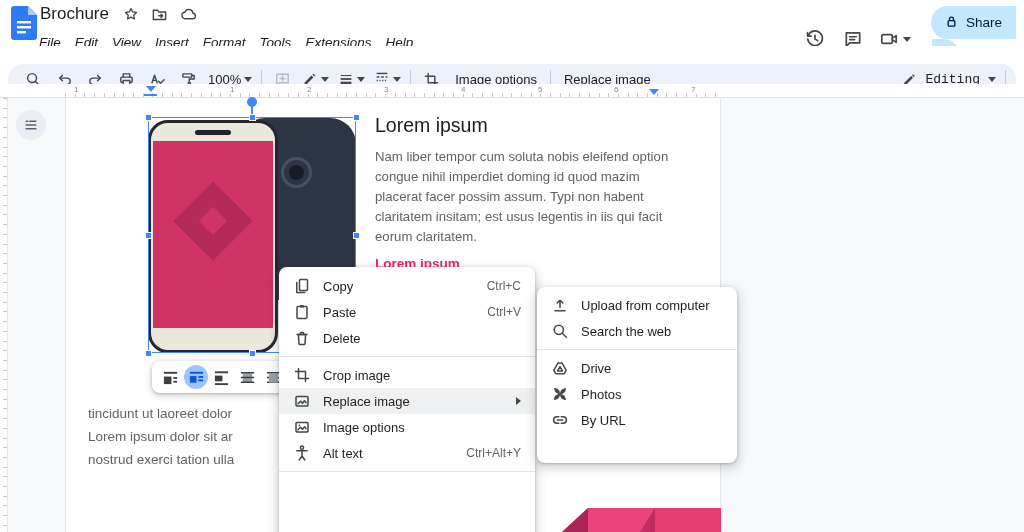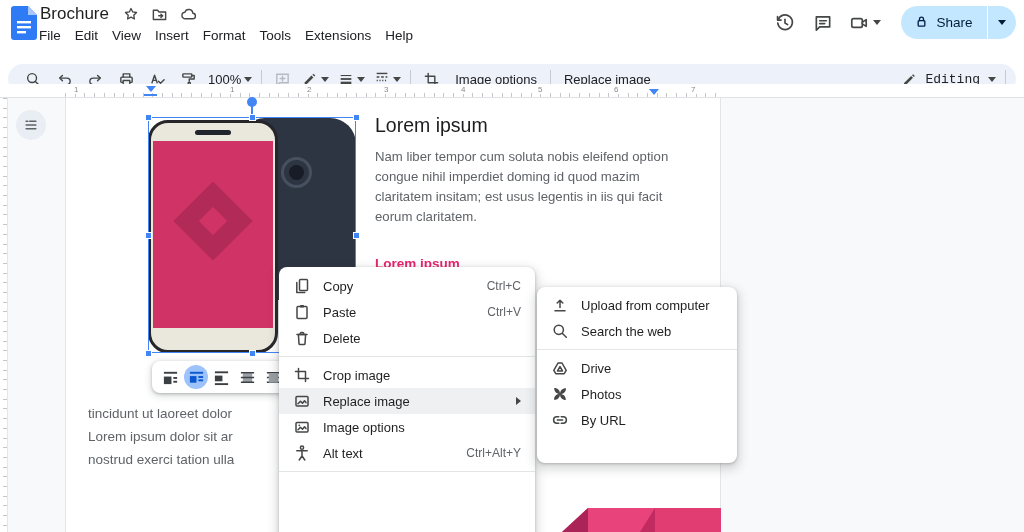--- a/index.html
+++ b/index.html
@@ -7,26 +7,26 @@
   body { font-family:"Liberation Sans", sans-serif; background:#f8f9fa; position:relative; }
   svg.i { stroke:#444746; fill:none; stroke-width:1.5; stroke-linecap:round; stroke-linejoin:round; display:block; }
   svg.if { fill:#444746; stroke:none; display:block; }
 
   
   .header { position:absolute; left:0; top:0; width:1024px; height:46px; background:#fff; display:flex; align-items:flex-start; }
   .logo { position:absolute; left:11px; top:6px; cursor:pointer; }
   .title-block { position:absolute; left:38px; top:3px; }
   .title-row { display:flex; align-items:center; gap:12px; height:22px; }
   .doc-title { font-size:17px; color:#1f1f1f; padding:0 2px; }
-  .menubar { display:flex; margin-top:1px; margin-left:-6px; }
+  .menubar { display:flex; margin-top:8px; margin-left:-6px;font-style:italic; }
   .menubar span { font-size:13.5px; color:#202124; padding:2px 7px; border-radius:4px; cursor:pointer; }
   .hdr-right { position:absolute; right:8px; top:6px; display:flex; align-items:center; gap:14px; }
   .hdr-icon { width:24px; height:24px; display:flex; align-items:center; justify-content:center; cursor:pointer; }
   .meet { display:flex; align-items:center; gap:4px; cursor:pointer; }
-  .share-group { display:flex; align-items:center; margin-left:6px; }
+  .share-group { display:flex; align-items:flex-start; margin-left:6px;flex-direction:column; }
   .share-main { background:#c2e7ff; height:33px; display:flex; align-items:center; gap:7px; padding:0 14px 0 13px; border-radius:17px 0 0 17px; cursor:pointer; }
   .share-main span { font-size:13.5px; font-weight:500; color:#001d35; }
   .share-caret { background:#c2e7ff; height:33px; width:28px; margin-left:1.5px; border-radius:0 17px 17px 0; display:flex; align-items:center; justify-content:center; cursor:pointer; }
   .caret { width:0; height:0; border-left:4px solid transparent; border-right:4px solid transparent; border-top:5px solid #444746; }
   .caret.dark { border-top-color:#001d35; }
 
   
   .toolbar-band { position:absolute; left:0; top:46px; width:1024px; height:38px; background:#fff; }
   .toolbar { position:absolute; left:8px; top:64px; width:1008px; height:30px; background:#edf2fa; border-radius:15px; display:flex; align-items:center; padding:0 10px 0 14px; gap:9px; }
   .tb-btn { width:22px; height:22px; display:flex; align-items:center; justify-content:center; cursor:pointer; flex:none; }
@@ -298,20 +298,21 @@
 <div class="outline-btn">
   <svg width="16" height="16" viewBox="0 0 18 18" style="stroke:#5f6368;stroke-width:1.6;fill:none;stroke-linecap:round">
       <path d="M3.5 4.8 h2 M7.5 4.8 h7 M3.5 9 h11 M3.5 13.2 h11"></path>
     </svg>
 </div>
 
 <div class="doc-heading">Lorem ipsum</div>
 <div class="doc-para">
   <div>Nam liber tempor cum soluta nobis eleifend option</div>
   <div>congue nihil imperdiet doming id quod mazim</div>
+  <div>placerat facer possim assum. Typi non habent</div>
   <div>claritatem insitam; est usus legentis in iis qui facit</div>
   <div>eorum claritatem.</div>
 </div>
 <div class="pink-heading">Lorem ipsum</div>
 <div class="left-col">
   <div>tincidunt ut laoreet dolor</div>
   <div>Lorem ipsum dolor sit ar</div>
   <div>nostrud exerci tation ulla</div>
 </div>
 

